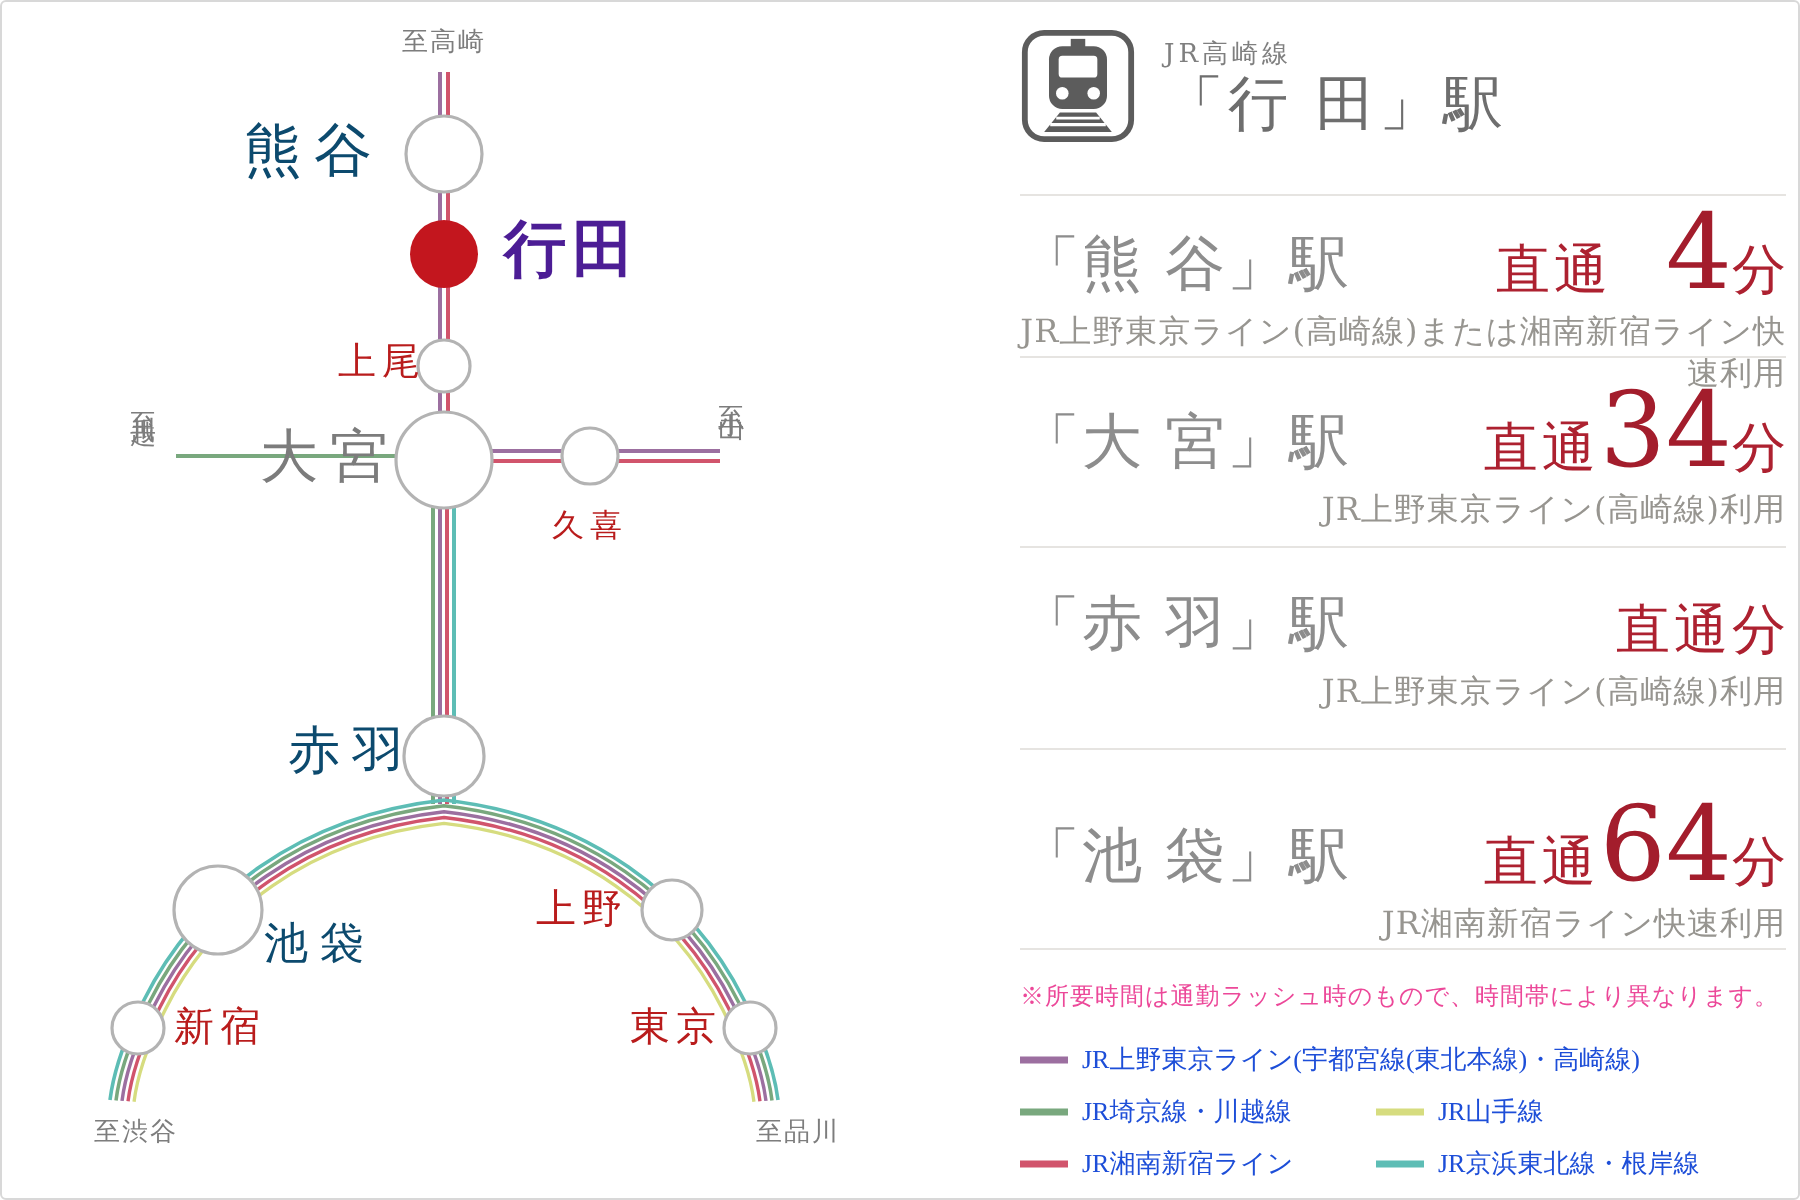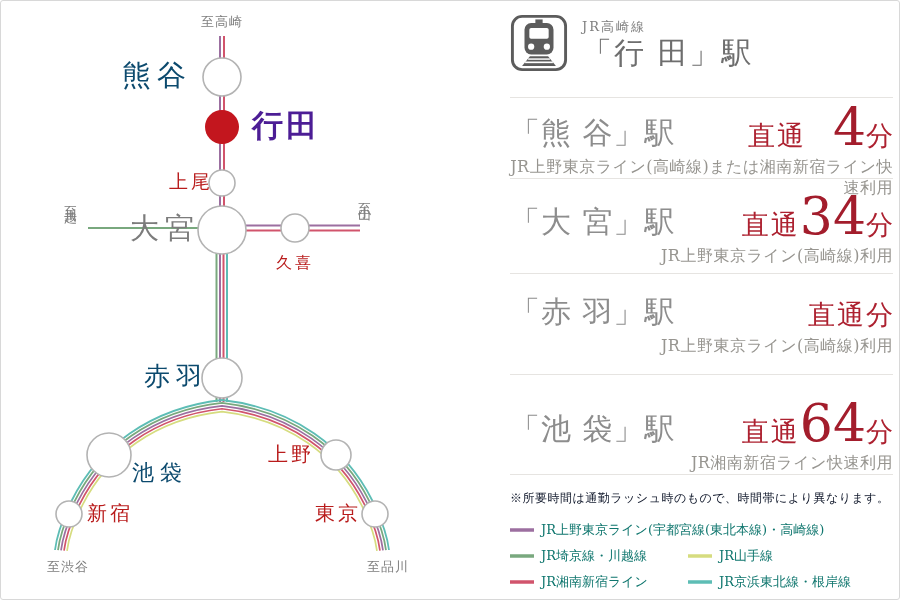--- a/index.html
+++ b/index.html
@@ -31,23 +31,23 @@
 
   .route-row{position:absolute;left:2px;width:383px;}
   .route-main{display:flex;justify-content:space-between;align-items:flex-end;}
   .route-station{font-size:30px;color:#8d8d8d;letter-spacing:1px;white-space:nowrap;}
   .route-time{display:flex;align-items:baseline;white-space:nowrap;}
   .direct{font-size:27px;color:#ad2130;letter-spacing:2px;}
   .mins{font-size:52px;color:#a31d2c;min-width:60px;text-align:right;line-height:.9;}
   .unit{font-size:27px;color:#ad2130;}
   .route-note{font-size:16px;color:#979590;margin-top:3px;letter-spacing:.5px;text-align:right;}
 
-  .disclaimer{position:absolute;left:2px;font-size:12px;color:#0f172a;letter-spacing:.5px;}
-
-  .legend{position:absolute;left:2px;width:383px;font-size:13px;color:#0f766e;}
+  .disclaimer{position:absolute;left:2px;font-size:12px;color:#ec4899;letter-spacing:.5px;}
+
+  .legend{position:absolute;left:2px;width:383px;font-size:13px;color:#1d4ed8;font-family:Liberation Serif, serif;}
   .legend-row{display:flex;align-items:center;margin-bottom:8px;}
   .legend-item{display:flex;align-items:center;gap:7px;white-space:nowrap;}
   .legend-col1{width:178px;}
   .legend-item svg{flex:0 0 auto;display:block;}
 </style>
 </head>
 <body>
 
 <div class="frame"></div>
 
@@ -96,21 +96,21 @@
   <div class="map-label lbl-big" style="right:280px;top:214px;color:#7c7c7c;">大宮</div>
   <div class="map-label lbl-mid tcenter" style="left:270px;top:255px;width:50px;font-size:16px;">久喜</div>
   <div class="map-label lbl-dir v-label" style="left:64px;top:196px;">至川越</div>
   <div class="map-label lbl-dir v-label" style="left:358px;top:193px;">至小山</div>
   <div class="map-label lbl-big" style="right:272px;top:363px;font-size:26px;">赤羽</div>
   <div class="map-label lbl-big" style="left:132px;top:442px;font-size:22px;margin-top:20px;">池袋</div>
   <div class="map-label lbl-mid" style="right:166px;top:444px;">上野</div>
   <div class="map-label lbl-mid" style="left:87px;top:503px;">新宿</div>
   <div class="map-label lbl-mid" style="right:119px;top:503px;">東京</div>
   <div class="map-label lbl-dir tcenter" style="left:38px;top:560px;width:60px;">至渋谷</div>
-  <div class="map-label lbl-dir tcenter" style="left:356px;top:560px;width:64px;">至品川</div>
+  <div class="map-label lbl-dir tcenter" style="left:356px;top:560px;width:64px;text-align:right;">至品川</div>
 </div>
 
 <div class="panel">
 
   <div class="hdr">
     <svg class="hdr-icon" viewBox="0 0 48 48">
       <rect x="2" y="2" width="44" height="44" rx="8" fill="#ffffff" stroke="#5c5c5c" stroke-width="2.4"></rect>
       <rect x="21" y="4.5" width="6" height="3.5" fill="#5c5c5c"></rect>
       <rect x="12" y="7.5" width="24" height="26" rx="5.5" fill="#5c5c5c"></rect>
       <rect x="16" y="11.5" width="16" height="9" rx="1.5" fill="#ffffff"></rect>

